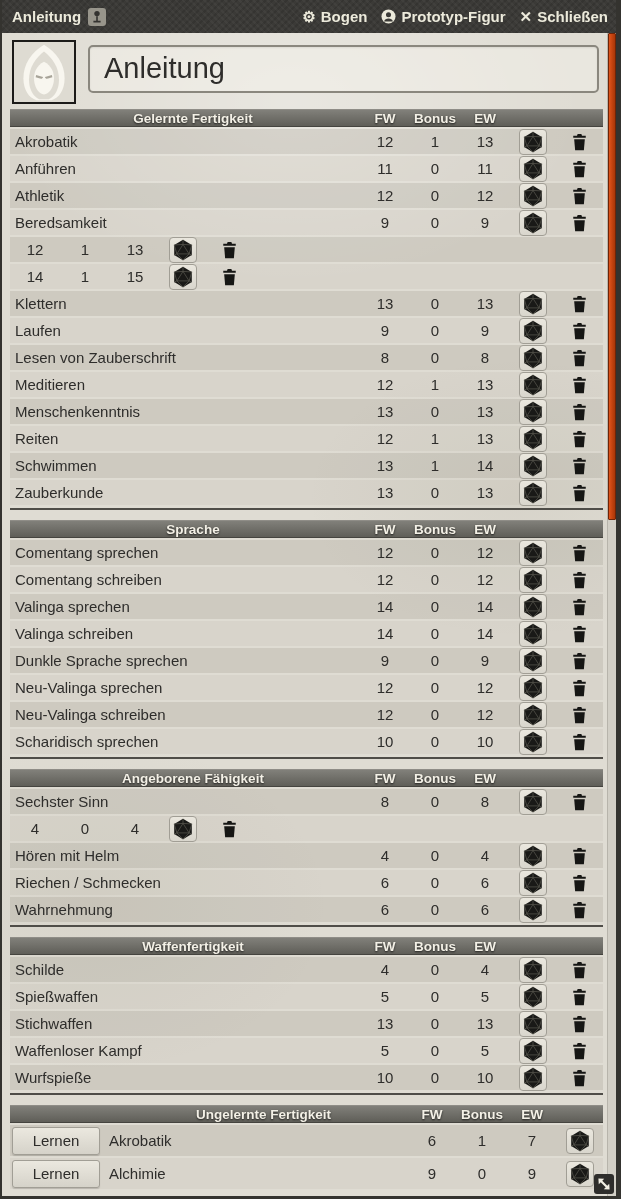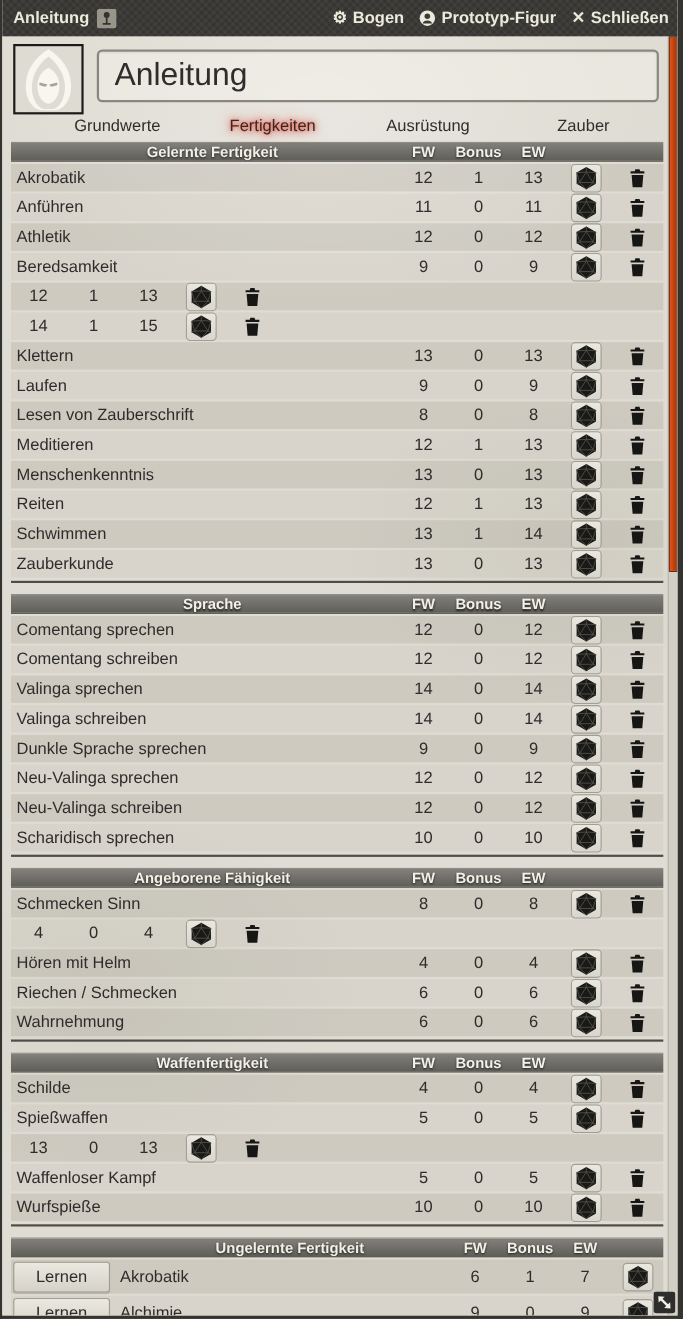--- a/index.html
+++ b/index.html
@@ -137,26 +137,20 @@
           <path d="M32 3 C 19 11, 10 23, 10 39 C 10 51, 16 60, 24 62 L 40 62 C 48 60, 54 51, 54 39 C 54 23, 45 11, 32 3 Z" fill="#f8f6ef"></path>
           <path d="M32 10 C 23 17, 16 27, 16 40 C 16 50, 20 58, 27 61 L 37 61 C 44 58, 48 50, 48 40 C 48 27, 41 17, 32 10 Z" fill="#dedbd2"></path>
           <path d="M32 21 C 40 25, 43.5 33, 42.5 41.5 C 41.5 50, 37 55, 32 56 C 27 55, 22.5 50, 21.5 41.5 C 20.5 33, 24 25, 32 21 Z" fill="#f8f6ef"></path>
           <path d="M23.6 35.2 l7.4 2.0 c-0.3 1.6 -1.7 2.3 -3.3 1.8 l-4.6 -1.4 z" fill="#a8a499"></path>
           <path d="M40.4 35.2 l-7.4 2.0 c0.3 1.6 1.7 2.3 3.3 1.8 l4.6 -1.4 z" fill="#a8a499"></path>
         </svg>
       </div>
       <input class="name-input" type="text" value="Anleitung" style="">
     </div>
 
-    <div class="tabs">
-      <div class="tab">Grundwerte</div>
-      <div class="tab active">Fertigkeiten</div>
-      <div class="tab">Ausrüstung</div>
-      <div class="tab">Zauber</div>
-    </div>
 
     <div id="skills-area">
         <section class="sec">
           <div class="sec-head">
             <div class="c-name ht">Gelernte Fertigkeit</div>
             <div class="c-num">FW</div>
             <div class="c-num">Bonus</div>
             <div class="c-num">EW</div>
             <div class="c-die"></div>
             <div class="c-trash"></div>
@@ -725,21 +719,21 @@
         <section class="sec">
           <div class="sec-head">
             <div class="c-name ht">Angeborene Fähigkeit</div>
             <div class="c-num">FW</div>
             <div class="c-num">Bonus</div>
             <div class="c-num">EW</div>
             <div class="c-die"></div>
             <div class="c-trash"></div>
           </div>
           <div class="row odd">
-            <div class="c-name">Schmecken Sinn</div>
+            <div class="c-name">Sechster Sinn</div>
             <div class="c-num">8</div>
             <div class="c-num">0</div>
             <div class="c-num">8</div>
             <div class="c-die">
               <button class="die-btn">
                 <svg width="22" height="22" viewBox="0 0 26 26">
                   <polygon points="13,1 23.4,7 23.4,19 13,25 2.6,19 2.6,7" fill="#191917"></polygon>
                   <g stroke="#56544c" stroke-width="0.9" fill="none">
                     <polygon points="13,6.4 20.2,17.6 5.8,17.6"></polygon>
                     <path d="M13,1 13,6.4 M23.4,7 20.2,17.6 M2.6,7 5.8,17.6 M13,25 20.2,17.6 M13,25 5.8,17.6 M23.4,19 20.2,17.6 M2.6,19 5.8,17.6 M2.6,7 13,6.4 M23.4,7 13,6.4"></path>
@@ -910,20 +904,21 @@
             <div class="c-trash">
               <button class="trash-btn">
                 <svg width="15" height="18" viewBox="0 0 24 28">
                   <path d="M9 1 L15 1 L16 4 L22 4 L22 7 L2 7 L2 4 L8 4 Z" fill="#161614"></path>
                   <path d="M3.5 9.5 L20.5 9.5 L19 27 L5 27 Z" fill="#161614"></path>
                 </svg>
               </button>
             </div>
           </div>
           <div class="row odd">
+            <div class="c-name">Stichwaffen</div>
             <div class="c-num">13</div>
             <div class="c-num">0</div>
             <div class="c-num">13</div>
             <div class="c-die">
               <button class="die-btn">
                 <svg width="22" height="22" viewBox="0 0 26 26">
                   <polygon points="13,1 23.4,7 23.4,19 13,25 2.6,19 2.6,7" fill="#191917"></polygon>
                   <g stroke="#56544c" stroke-width="0.9" fill="none">
                     <polygon points="13,6.4 20.2,17.6 5.8,17.6"></polygon>
                     <path d="M13,1 13,6.4 M23.4,7 20.2,17.6 M2.6,7 5.8,17.6 M13,25 20.2,17.6 M13,25 5.8,17.6 M23.4,19 20.2,17.6 M2.6,19 5.8,17.6 M2.6,7 13,6.4 M23.4,7 13,6.4"></path>

